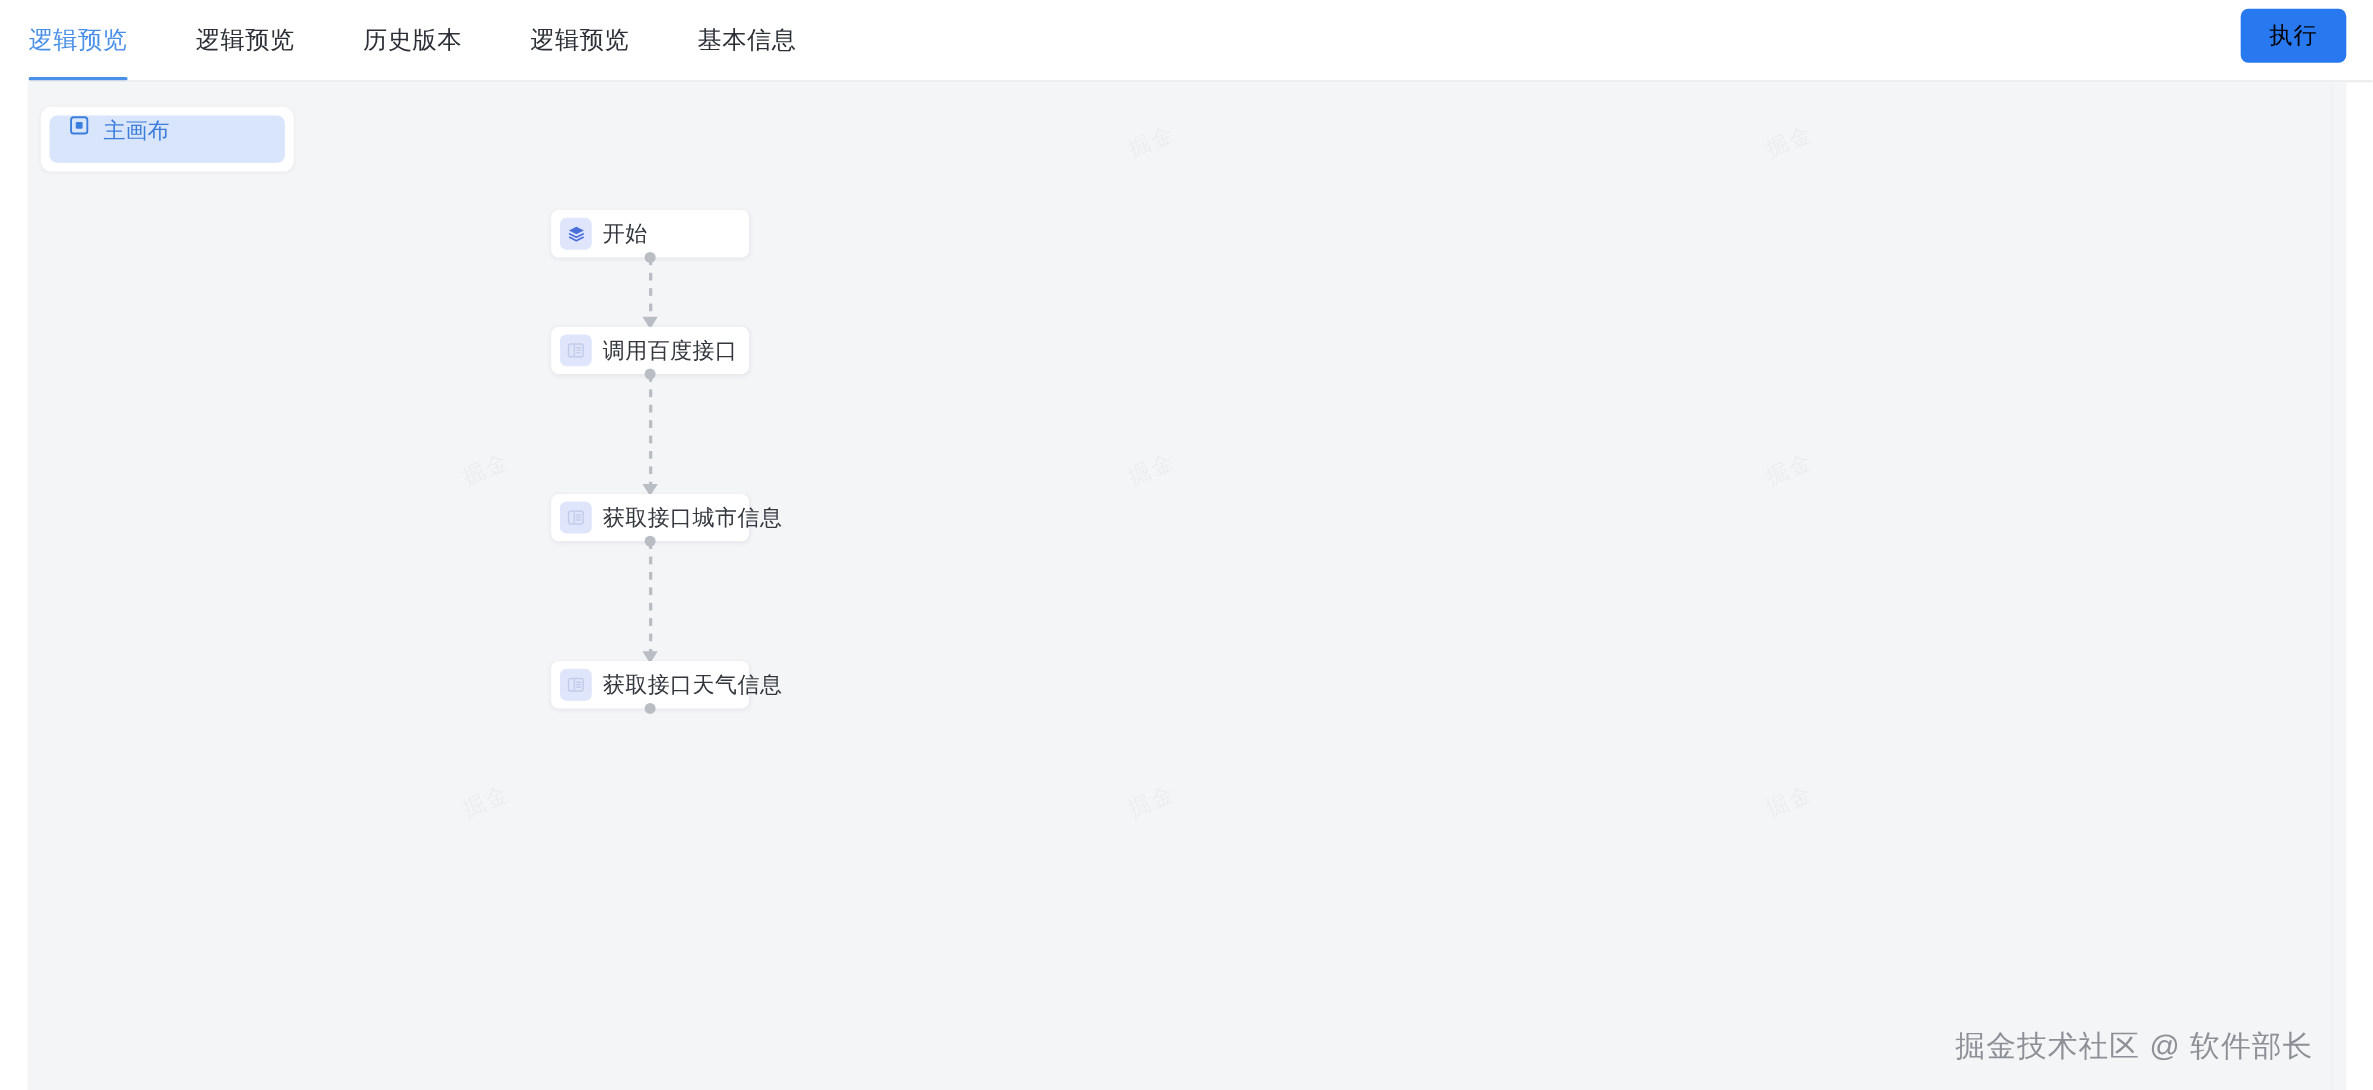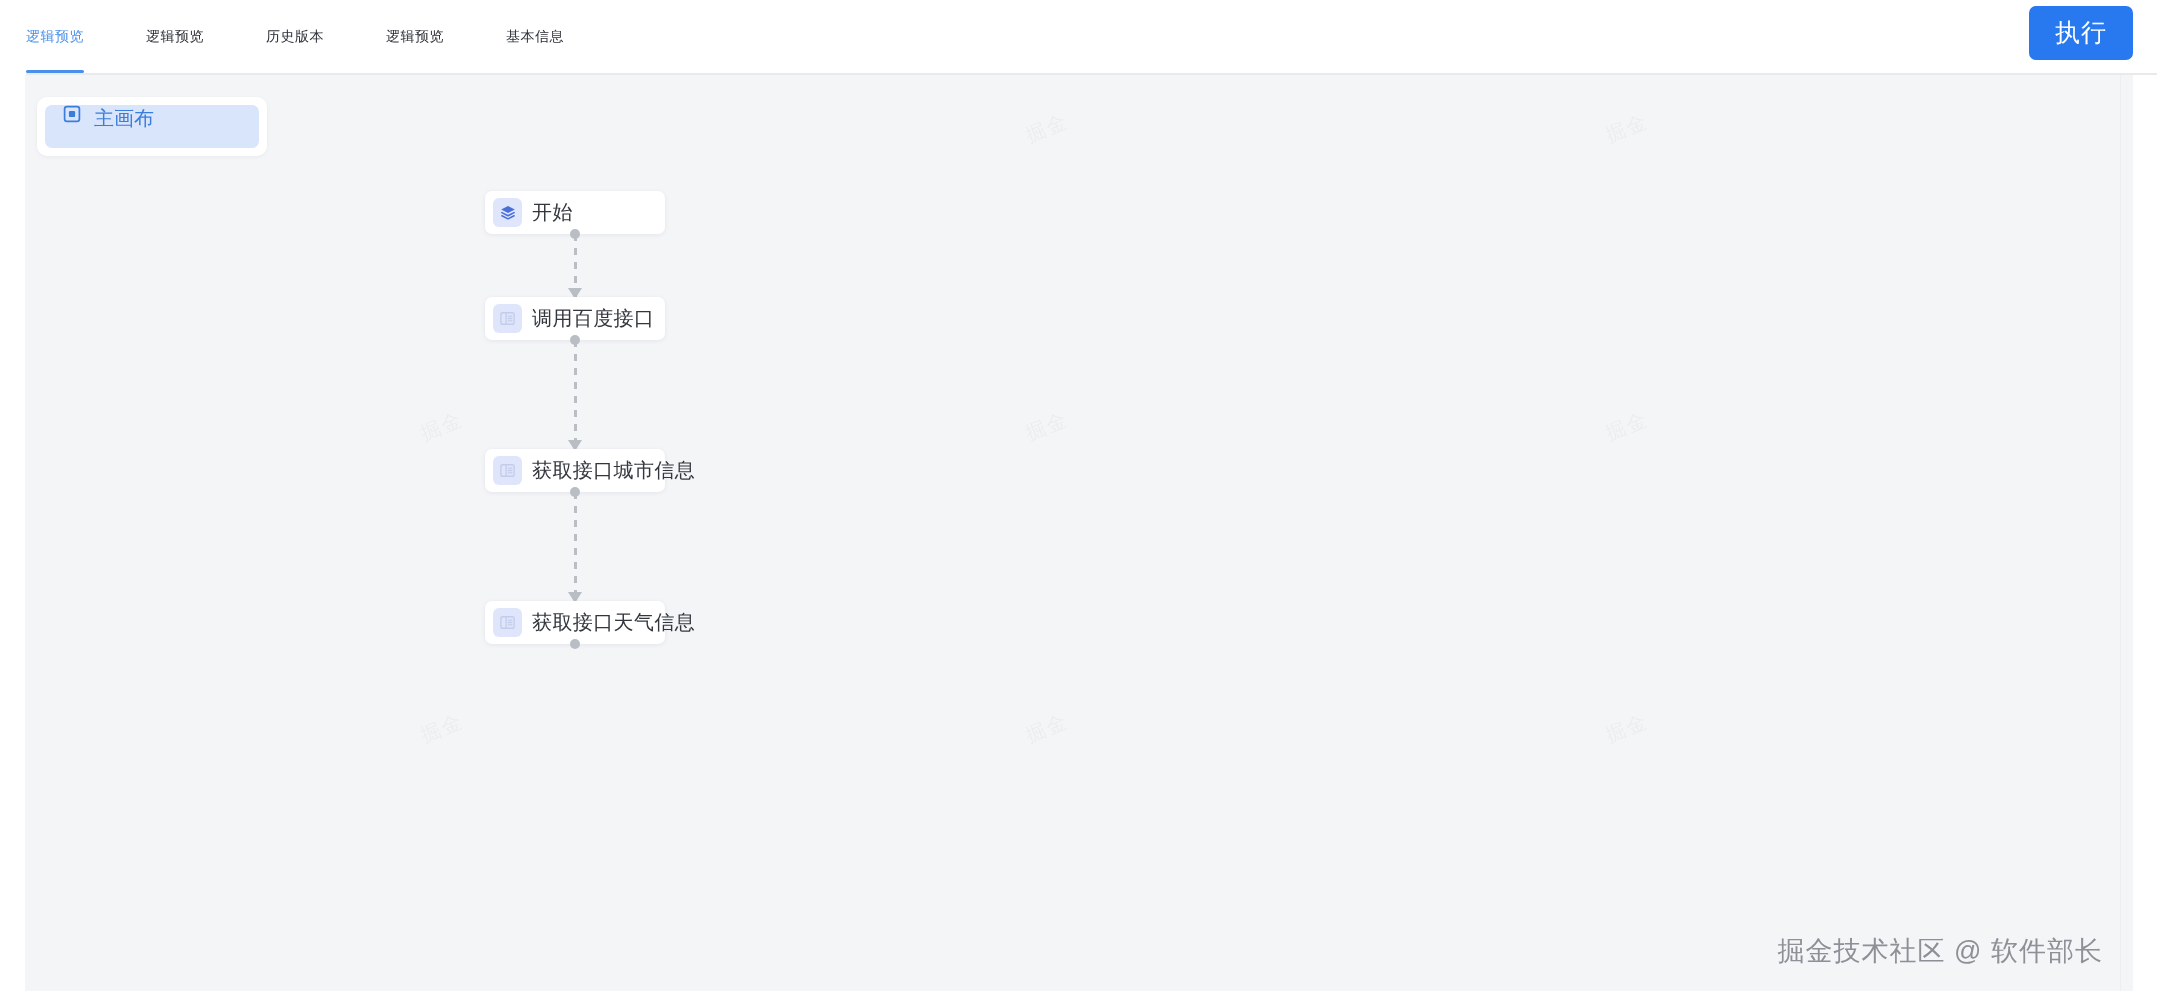--- a/index.html
+++ b/index.html
@@ -49,21 +49,21 @@
     z-index: 2;
   }
 
   .tab {
     position: relative;
     height: 73px;
     display: flex;
     align-items: center;
     padding: 0 0 0 0;
     margin-right: 62px;
-    font-size: 14px;
+    font-size: 22px;
     color: #2b2f36;
     letter-spacing: 0.5px;
     cursor: pointer;
     user-select: none;
     white-space: nowrap;
   }
 
   .tab.active {
     color: #4a90e8;
   }
@@ -82,25 +82,25 @@
   .tabbar-right {
     margin-left: auto;
     display: flex;
     align-items: center;
     height: 73px;
     padding-bottom: 8px;
   }
 
   .btn-primary {
     background: #2878f0;
-    color: #ffffff;
+    color: #000000;
     border: none;
     border-radius: 7px;
-    font-size: 25px;
-    font-family: Liberation Serif, serif;
+    font-size: 21px;
+    font-family: Liberation Sans, sans-serif;
     padding: 12px 26px;
     min-width: 82px;
     cursor: pointer;
     line-height: 1.2;
     letter-spacing: 1px;
   }
 
   
   .canvas-wrap {
     position: relative;
@@ -168,21 +168,21 @@
   .canvas-item .ico-square {
     width: 18px;
     height: 18px;
     flex: 0 0 18px;
     display: block;
   }
 
   
   .flow {
     position: absolute;
-    left: 460px;
+    left: 476px;
     top: 116px;
     width: 180px;
   }
 
   .node {
     position: relative;
     width: 180px;
     height: 43px;
     background: #ffffff;
     border-radius: 7px;

